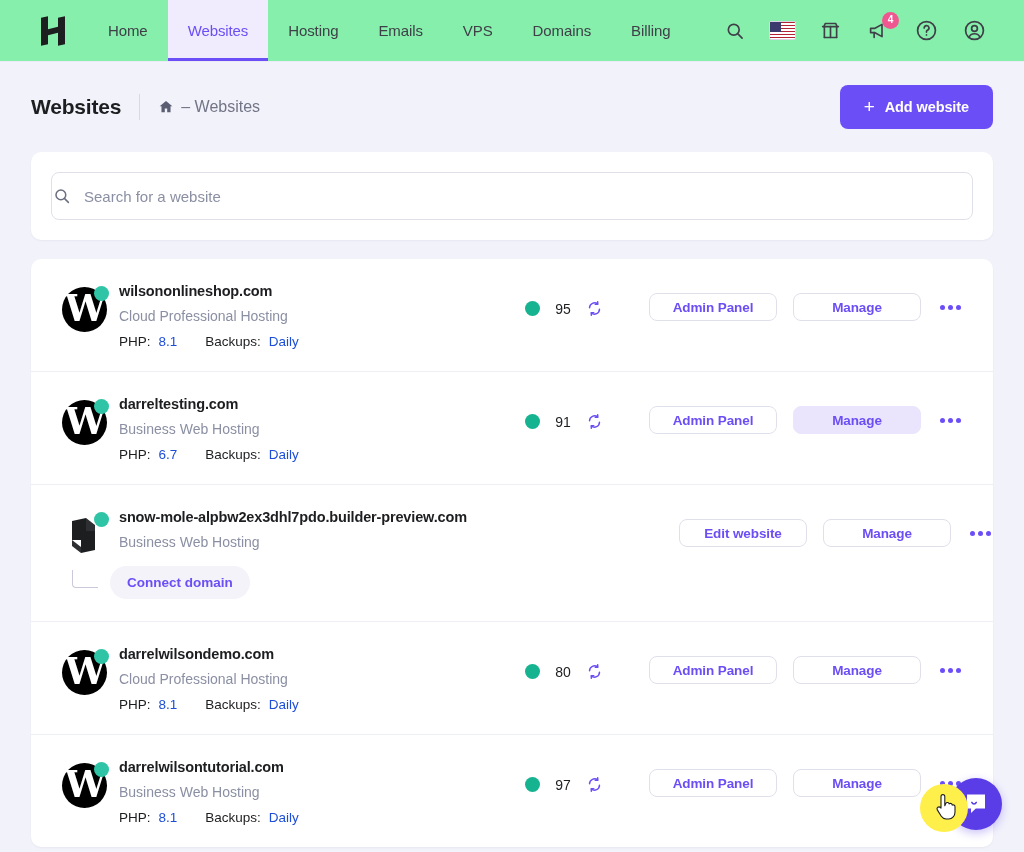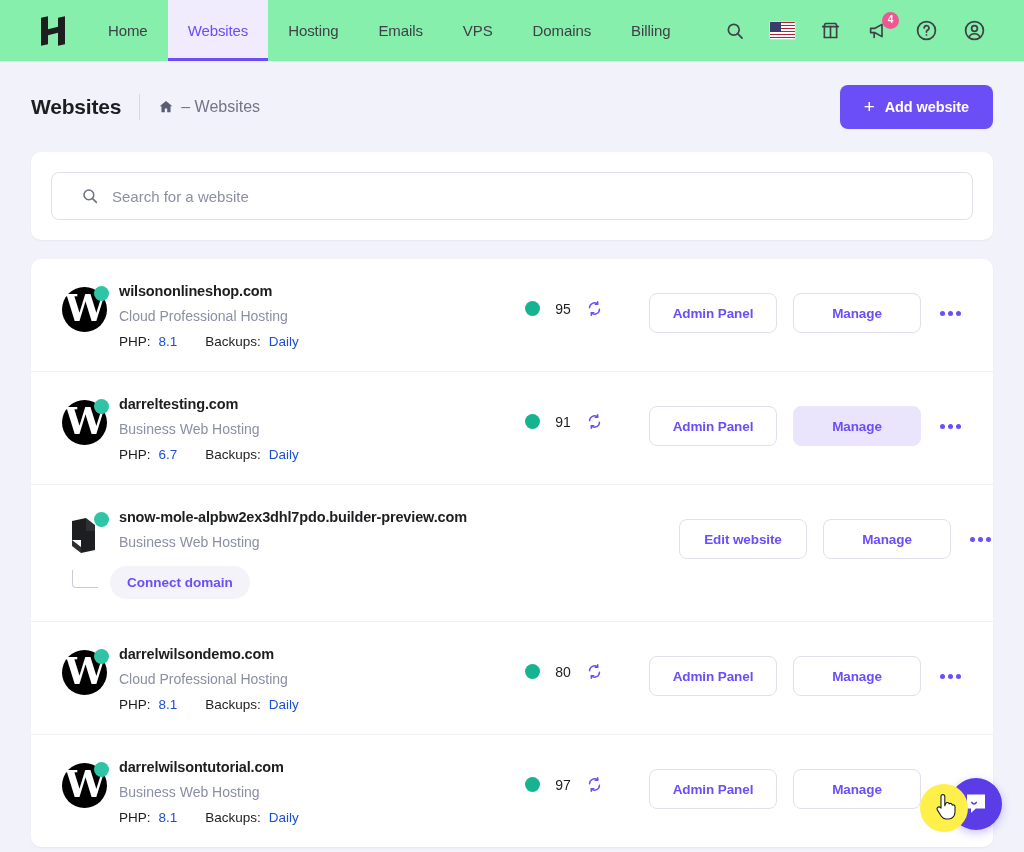--- a/index.html
+++ b/index.html
@@ -204,21 +204,21 @@
   .search-card {
     padding: 20px;
     margin-bottom: 19px;
   }
   .search-box {
     height: 48px;
     border: 1px solid #e0e0eb;
     border-radius: 8px;
     display: flex;
     align-items: center;
-    padding: 0 29px;
+    padding: 0 1px;
     gap: 13px;
     cursor: text;
   }
   .search-box input {
     border: none;
     outline: none;
     font-size: 15px;
     font-family: inherit;
     color: #1d1e20;
     flex: 1;
@@ -354,21 +354,21 @@
   .refresh-icon { color: #6c4ef6; display: flex; cursor: pointer; }
 
   .row-actions {
     margin-left: auto;
     display: flex;
     align-items: center;
     gap: 16px;
     margin-top: 12px;
   }
   .btn-outline {
-    height: 40px;
+    height: 28px;
     min-width: 128px;
     padding: 0 18px;
     border: 1px solid #e0e0eb;
     border-radius: 8px;
     background: #fff;
     color: #6c4ef6;
     font-size: 13.5px;
     font-weight: bold;
     font-family: inherit;
     cursor: pointer;

